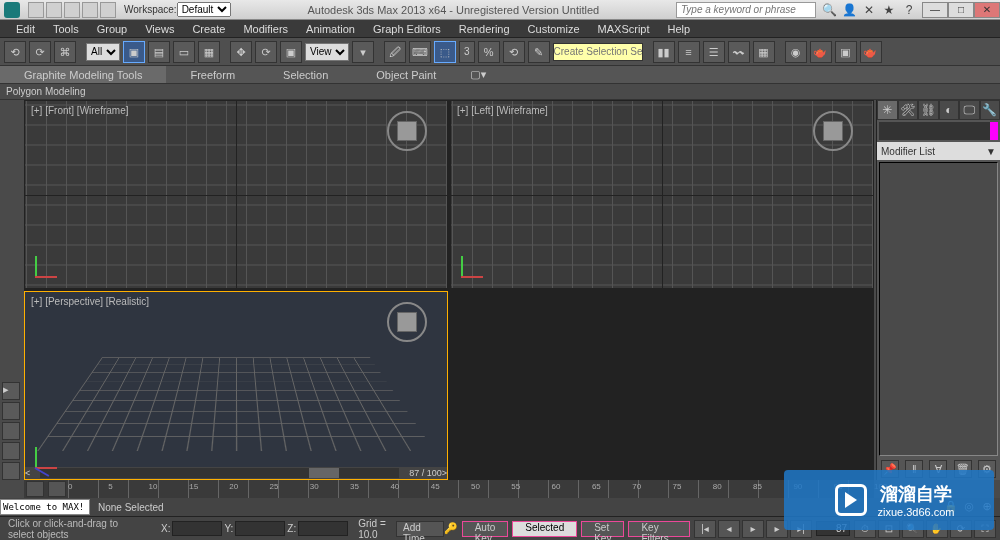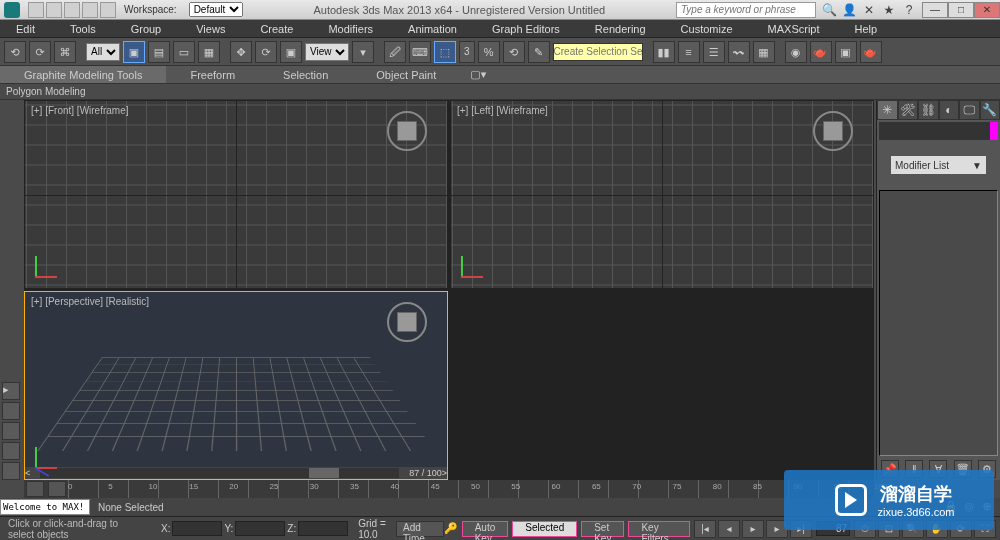--- a/index.html
+++ b/index.html
@@ -3,32 +3,32 @@
 <meta charset="utf-8">
 <style>
 * { margin:0; padding:0; box-sizing:border-box; font-family:"Segoe UI",Tahoma,sans-serif; }
 body { width:1000px; height:540px; background:#4a4a4a; overflow:hidden; position:relative; font-size:11px; color:#ccc; }
 
 
 .titlebar { height:20px; background:linear-gradient(#e8e8e8,#cfcfcf); display:flex; align-items:center; border-bottom:1px solid #888; }
 .titlebar .logo { width:16px; height:16px; background:#1a7a7a; border-radius:3px; margin:0 4px; }
 .tb-qat { display:flex; gap:2px; margin-left:4px; }
 .tb-qat .qat { width:16px; height:16px; background:#d0d0d0; border:1px solid #999; }
-.tb-ws { margin-left:8px; font-size:10px; color:#333; display:flex; align-items:center; gap:12px; }
+.tb-ws { margin-left:8px; font-size:10px; color:#333; display:flex; align-items:center; gap:0; }
 .tb-ws select { font-size:10px; height:15px; }
 .tb-title { flex:1; text-align:center; font-size:11px; color:#555; }
 .tb-search { width:140px; height:16px; font-size:10px; font-style:italic; color:#888; padding:0 4px; border:1px solid #999; background:#fff; }
 .tb-icons { display:flex; gap:6px; margin:0 6px; align-items:center;}
 .tb-icons span { width:14px; height:14px; color:#444; font-size:12px; text-align:center; line-height:14px;}
 .winbtns { display:flex; }
 .winbtns div { width:26px; height:16px; border:1px solid #888; background:#ddd; color:#333; text-align:center; font-size:10px; line-height:14px; }
 .winbtns .close { background:#d77; }
 
 
-.menubar { height:18px; background:#3a3a3a; display:flex; align-items:center; padding:0 8px; gap:19px; border-bottom:1px solid #222;}
+.menubar { height:18px; background:#3a3a3a; display:flex; align-items:center; padding:0 8px; gap:2px; border-bottom:1px solid #222;}
 .menubar span { padding:0 8px; color:#ddd; font-size:11px; }
 
 
 .toolbar { height:28px; background:#4f4f4f; display:flex; align-items:center; padding:0 4px; gap:3px; border-bottom:1px solid #333;}
 .tbtn { width:22px; height:22px; background:#5a5a5a; border:1px solid #333; color:#ccc; font-size:11px; text-align:center; line-height:20px; position:relative;}
 .tbtn.blue { background:#3a5a8a; border-color:#6af;}
 .tbtn.wide { width:auto; padding:0 4px; font-size:10px;}
 .tsep { width:4px; }
 .tselect { height:18px; font-size:10px; background:#ddd; }
 .tinput { height:18px; font-size:10px; width:90px; background:#ffa; border:1px solid #333;}
@@ -70,21 +70,21 @@
 .leftrail { position:absolute; left:0; top:100px; bottom:60px; width:22px; background:#4a4a4a; display:flex; flex-direction:column; gap:2px; padding-top:2px; align-items:center;}
 .leftrail .lbtn { width:18px; height:18px; background:#5a5a5a; border:1px solid #333;}
 .leftrail .spacer { flex:1;}
 
 
 .cmdpanel { position:absolute; right:0; top:100px; bottom:60px; width:124px; background:#555; border-left:1px solid #222; display:flex; flex-direction:column;}
 .cmd-tabs { display:flex; height:20px; }
 .cmd-tabs .ct { flex:1; background:#4a4a4a; border:1px solid #333; text-align:center; line-height:18px; font-size:12px;}
 .cmd-tabs .ct.active { background:#6a6a6a;}
 .cmd-name { height:18px; background:#333; margin:2px; border-right:8px solid #f0f;}
-.cmd-drop { height:18px; margin:14px; background:#ddd; color:#333; font-size:10px; display:flex; align-items:center; padding:0 4px; justify-content:space-between;}
+.cmd-drop { height:18px; margin:0; background:#ddd; color:#333; font-size:10px; display:flex; align-items:center; padding:0 4px; justify-content:space-between;}
 .cmd-list { flex:1; margin:2px; background:#4a4a4a; border:1px inset #333;}
 .cmd-btns { height:22px; display:flex; gap:2px; padding:2px; justify-content:space-around;}
 .cmd-btns .cb { width:18px; height:18px; background:#5a5a5a; border:1px solid #333; font-size:11px; text-align:center; line-height:16px;}
 
 
 .timeslider { position:absolute; left:24px; right:126px; bottom:42px; height:18px; background:#3a3a3a; display:flex; align-items:center;}
 .timeslider .btn { width:18px; height:16px; background:#555; border:1px solid #333; margin:0 2px;}
 .timeslider .ruler { flex:1; height:100%; position:relative; background:#3a3a3a;
   background-image:linear-gradient(90deg,#666 1px,transparent 1px); background-size:30px 100%;}
 .timeslider .ruler .tick { position:absolute; top:2px; font-size:8px; color:#aaa;}

